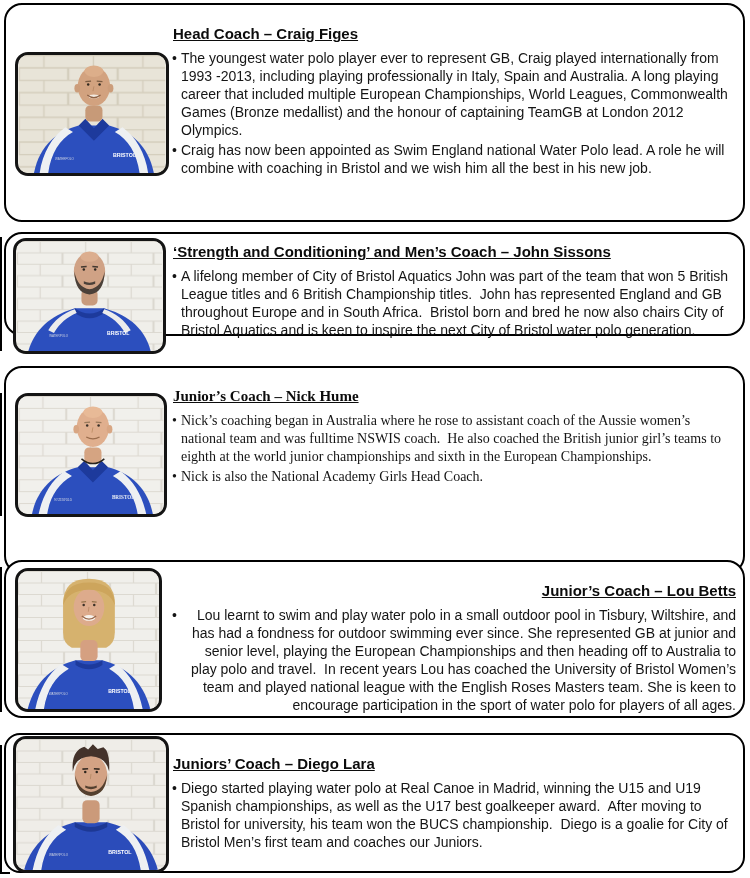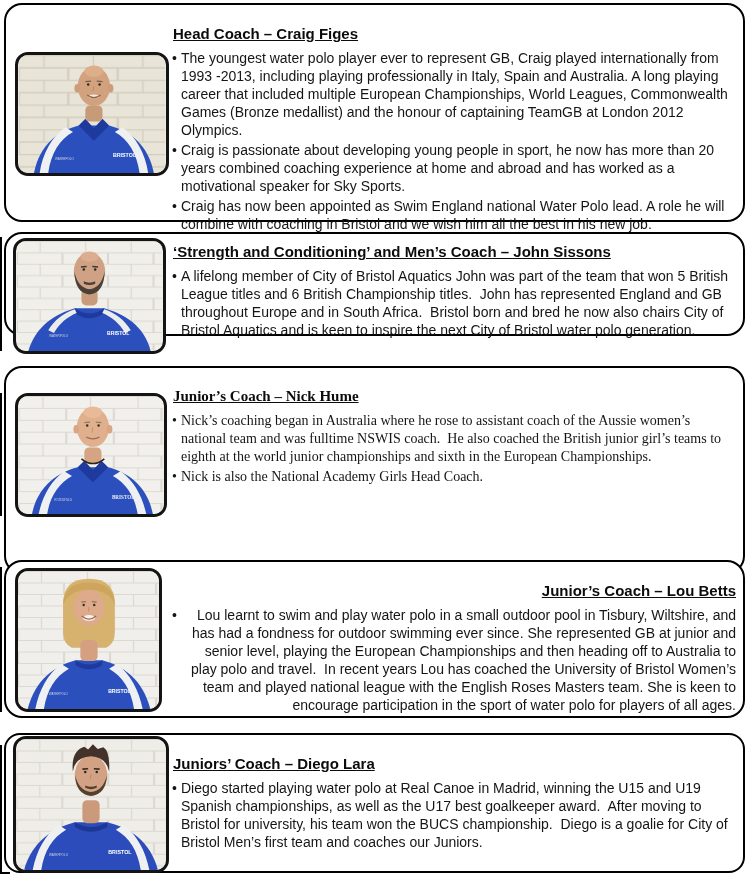--- a/index.html
+++ b/index.html
@@ -78,21 +78,20 @@
       <ellipse cx="79" cy="43.5" rx="5.5" ry="2" fill="#f1e8df"></ellipse>
       <path d="M72,42 Q79,47.5 86,42" stroke="#8d6144" stroke-width="1.2" fill="none"></path>
       <text x="38" y="110" font-size="3.2" fill="#cfd4e2">WATERPOLO</text>
       <text x="99" y="107" font-size="5.6" font-weight="bold" fill="#ffffff">BRISTOL</text>
     </svg>
   </div>
   <div class="content">
     <h2>Head Coach – Craig Figes</h2>
     <ul>
       <li>The youngest water polo player ever to represent GB, Craig played internationally from 1993 -2013, including playing professionally in Italy, Spain and Australia. A long playing career that included multiple European Championships, World Leagues, Commonwealth Games (Bronze medallist) and the honour of captaining TeamGB at London 2012 Olympics.</li>
-      <li>Craig is passionate about developing young people in sport, he now has more than 20 years combined coaching experience at home and abroad and has worked as a motivational speaker for Sky Sports.</li>
       <li>Craig has now been appointed as Swim England national Water Polo lead. A role he will combine with coaching in Bristol and we wish him all the best in his new job.</li>
     </ul>
   </div>
 </section>
 
 <section class="card" id="card2">
   <div class="photo">
     <svg viewBox="0 0 153 116">
       <defs>
         <pattern id="wall2" width="48" height="24" patternUnits="userSpaceOnUse">

